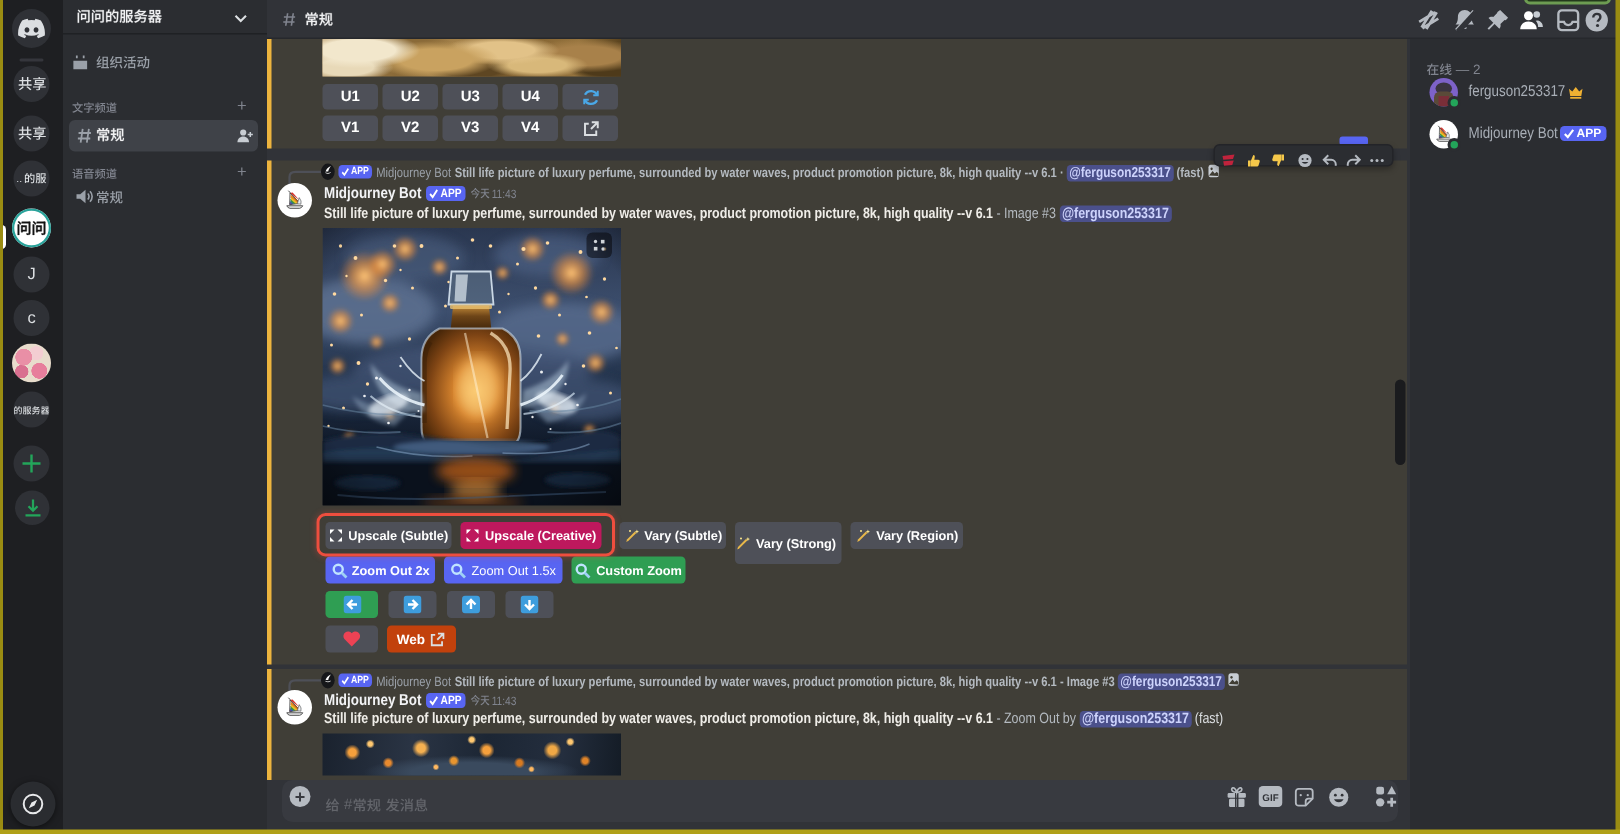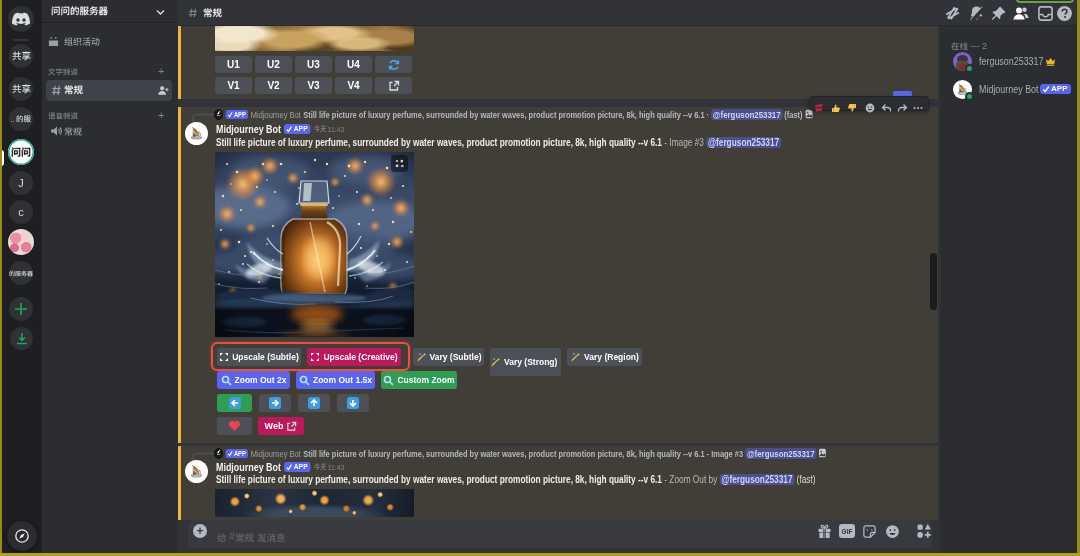--- a/index.html
+++ b/index.html
@@ -563,21 +563,21 @@
     </svg>Vary (Strong)</div>
 <div class="abs" style="left:567px;top:348px;width:75px;height:18px;background:#4e5058;border-radius:3px;display:flex;align-items:center;justify-content:center;gap:3px;color:#fff;font-size:8.5px;font-weight:bold;white-space:nowrap"><svg width="11" height="11" viewBox="0 0 11 11">
       <path d="M3 8.5 8.2 3.3l-.9-.9L2 7.6 1.5 9.4z" fill="#e8b84a"></path>
       <path d="M8.6 1 9 2l1 .4-1 .4-.4 1-.4-1-1-.4 1-.4z" fill="#f5e08a"></path>
       <circle cx="4" cy="2" r=".7" fill="#f5e08a"></circle>
     </svg>Vary (Region)</div>
 <div class="abs" style="left:217px;top:371px;width:73px;height:18px;background:#5865f2;border-radius:3px;display:flex;align-items:center;justify-content:center;gap:3px;color:#fff;font-size:8.5px;font-weight:bold;white-space:nowrap"><svg width="11" height="11" viewBox="0 0 11 11" fill="none">
       <circle cx="4.5" cy="4.5" r="3" stroke="#bfe3ff" stroke-width="1.6"></circle>
       <path d="M6.8 6.8 10 10" stroke="#9fd1f5" stroke-width="1.8"></path>
     </svg>Zoom Out 2x</div>
-<div class="abs" style="left:296px;top:371px;width:79px;height:18px;background:#5865f2;border-radius:3px;display:flex;align-items:center;justify-content:center;gap:3px;color:#fff;font-size:8.5px;font-weight:bold;white-space:nowrap"><svg width="11" height="11" viewBox="0 0 11 11" fill="none">
+<div class="abs" style="left:296px;top:371px;width:79px;height:18px;background:#5865f2;border-radius:3px;display:flex;align-items:center;justify-content:center;gap:3px;color:#fff;font-size:8.5px;font-weight:normal;white-space:nowrap"><svg width="11" height="11" viewBox="0 0 11 11" fill="none">
       <circle cx="4.5" cy="4.5" r="3" stroke="#bfe3ff" stroke-width="1.6"></circle>
       <path d="M6.8 6.8 10 10" stroke="#9fd1f5" stroke-width="1.8"></path>
     </svg>Zoom Out 1.5x</div>
 <div class="abs" style="left:381px;top:371px;width:76px;height:18px;background:#2f9e53;border-radius:3px;display:flex;align-items:center;justify-content:center;gap:3px;color:#fff;font-size:8.5px;font-weight:bold;white-space:nowrap"><svg width="11" height="11" viewBox="0 0 11 11" fill="none">
       <circle cx="4.5" cy="4.5" r="3" stroke="#bfe3ff" stroke-width="1.6"></circle>
       <path d="M6.8 6.8 10 10" stroke="#9fd1f5" stroke-width="1.8"></path>
     </svg>Custom Zoom</div>
 <div class="abs" style="left:217px;top:394px;width:35px;height:18px;background:#2f9e53;border-radius:3px;display:flex;align-items:center;justify-content:center;gap:3px;color:#fff;font-size:10px;font-weight:bold;white-space:nowrap">
     <svg width="12" height="12" viewBox="0 0 12 12">
       <rect width="12" height="12" rx="2.5" fill="#3e9ddd"></rect>
@@ -600,21 +600,21 @@
     <svg width="12" height="12" viewBox="0 0 12 12">
       <rect width="12" height="12" rx="2.5" fill="#3e9ddd"></rect>
       <path d="M3 6h6M6 3 9 6 6 9" transform="rotate(90 6 6)" stroke="#fff" stroke-width="1.6" fill="none"></path>
     </svg>
   </div>
 <div class="abs" style="left:217px;top:417px;width:35px;height:18px;background:#4e5058;border-radius:3px;display:flex;align-items:center;justify-content:center;gap:3px;color:#fff;font-size:10px;font-weight:bold;white-space:nowrap">
     <svg width="13" height="12" viewBox="0 0 13 12" fill="#ed4254">
       <path d="M6.5 11 1.6 6A3.1 3.1 0 0 1 6.5 2.2 3.1 3.1 0 0 1 11.4 6z"></path>
     </svg>
   </div>
-<div class="abs" style="left:258px;top:417px;width:46px;height:18px;background:#be185d;border-radius:3px;display:flex;align-items:center;justify-content:center;gap:3px;color:#fff;font-size:9px;font-weight:bold;white-space:nowrap">Web <svg width="11" height="11" viewBox="0 0 12 12" fill="none" stroke="#dbdee1" stroke-width="1.3">
+<div class="abs" style="left:258px;top:417px;width:46px;height:18px;background:#c2410c;border-radius:3px;display:flex;align-items:center;justify-content:center;gap:3px;color:#fff;font-size:9px;font-weight:bold;white-space:nowrap">Web <svg width="11" height="11" viewBox="0 0 12 12" fill="none" stroke="#dbdee1" stroke-width="1.3">
       <path d="M4.5 2.5H2v7.5h7.5V7"></path>
       <path d="M6.5 1.5h4v4M10.3 1.7 6 6"></path>
     </svg></div>
 <div class="abs" style="left:211px;top:342px;width:199px;height:29px;border:2.5px solid #ee4e3e;border-radius:6px;box-shadow:0 0 4px rgba(238,78,62,.35)"></div>
 <div class="abs" style="left:893px;top:91px;width:19px;height:6px;background:#5865f2;border-radius:2px"></div>
 <div class="abs" style="left:809px;top:96px;width:120px;height:15px;background:#2b2d31;border:1px solid #232428;border-radius:4px;box-shadow:0 2px 4px rgba(0,0,0,.3)"></div>
 <div class="abs" style="left:814px;top:99px"><svg width="10" height="10" viewBox="0 0 10 10">
       <path d="M1 2 9 1 8 4 1.5 4.5zM1.5 5.5 8.5 5 7.5 8 2 8.5z" fill="#c0233c"></path>
     </svg></div>
 <div class="abs" style="left:831px;top:99px"><svg width="10" height="10" viewBox="0 0 10 10" fill="#f5c84a">

